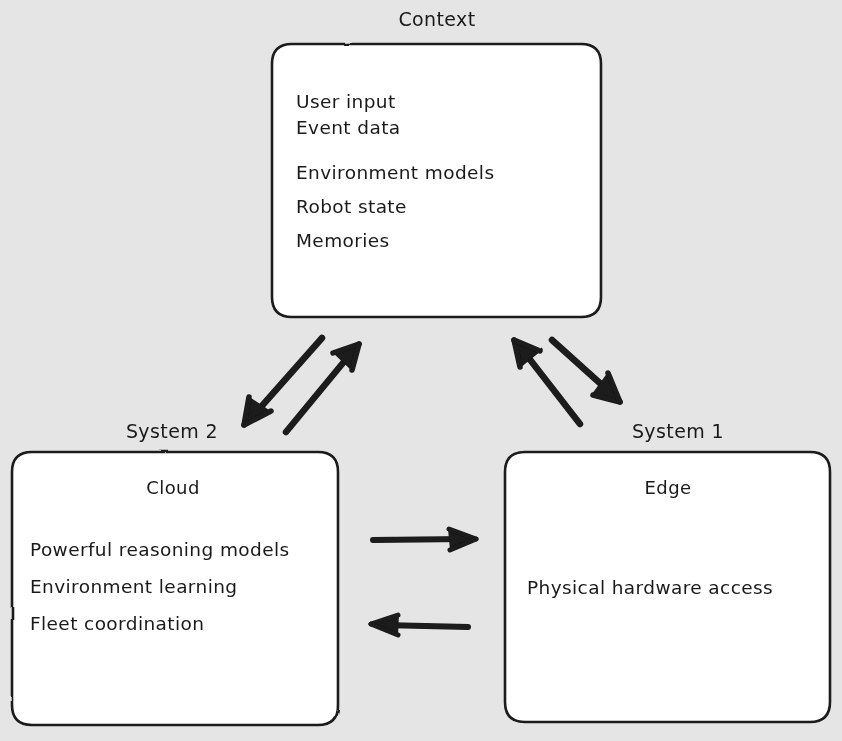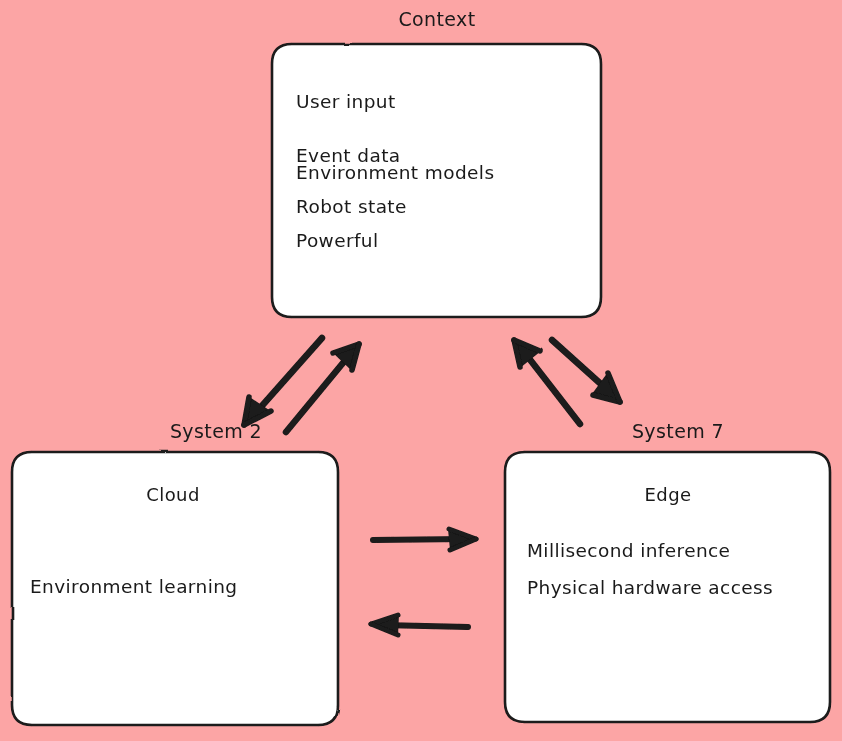--- a/index.html
+++ b/index.html
@@ -8,21 +8,21 @@
     padding: 0;
     background: #ffffff;
   }
   body {
     font-family: "DejaVu Sans", sans-serif;
   }
   #canvas {
     position: relative;
     width: 842px;
     height: 741px;
-    background: #fca5a5;
+    background: #e5e5e5;
     overflow: hidden;
     text-decoration: underline;
   }
   #diagram-svg {
     position: absolute;
     left: 0;
     top: 0;
     width: 842px;
     height: 741px;
   }
@@ -36,21 +36,20 @@
   }
   .node-title {
     font-size: 19px;
     text-align: center;
     transform: translateX(-50%);
   }
   .node-subtitle {
     font-size: 18px;
     text-align: center;
     transform: translateX(-50%);
-    margin-top: 7px;
   }
   .node-item {
     font-size: 18.5px;
     margin-top: 9px;
   }
   .box-layer {
     position: absolute;
     left: 0;
     top: 0;
     width: 842px;
@@ -137,31 +136,32 @@
 
   <div class="box-layer">
     <div class="box-hit" style="left:272px; top:44px; width:329px; height:273px;"></div>
     <div class="box-hit" style="left:12px; top:452px; width:326px; height:273px;"></div>
     <div class="box-hit" style="left:505px; top:452px; width:325px; height:270px;"></div>
   </div>
 
   <div class="hand-text node-title" style="left:437px; top:8px;">Context</div>
 
   <div class="hand-text node-item" style="left:296px; top:82px;">User input</div>
-  <div class="hand-text node-item" style="left:296px; top:136px;">Event data</div>
+  <div class="hand-text node-item" style="left:296px; top:108px;">Event data</div>
   <div class="hand-text node-item" style="left:296px; top:153px;">Environment models</div>
   <div class="hand-text node-item" style="left:296px; top:187px;">Robot state</div>
-  <div class="hand-text node-item" style="left:296px; top:221px;">Powerful</div>
+  <div class="hand-text node-item" style="left:296px; top:221px;">Memories</div>
 
-  <div class="hand-text node-title" style="left:172px; top:420px;margin-left:44px;">System 2</div>
+  <div class="hand-text node-title" style="left:172px; top:420px;">System 2</div>
 
   <div class="hand-text node-subtitle" style="left:173px; top:477px;">Cloud</div>
 
+  <div class="hand-text node-item" style="left:30px; top:530px;">Powerful reasoning models</div>
   <div class="hand-text node-item" style="left:30px; top:567px;">Environment learning</div>
+  <div class="hand-text node-item" style="left:30px; top:604px;">Fleet coordination</div>
 
-  <div class="hand-text node-title" style="left:678px; top:420px;">System 7</div>
+  <div class="hand-text node-title" style="left:678px; top:420px;">System 1</div>
 
   <div class="hand-text node-subtitle" style="left:668px; top:477px;">Edge</div>
 
-  <div class="hand-text node-item" style="left:527px; top:531px;">Millisecond inference</div>
   <div class="hand-text node-item" style="left:527px; top:568px;">Physical hardware access</div>
 
 </div>
 
 </body></html>

